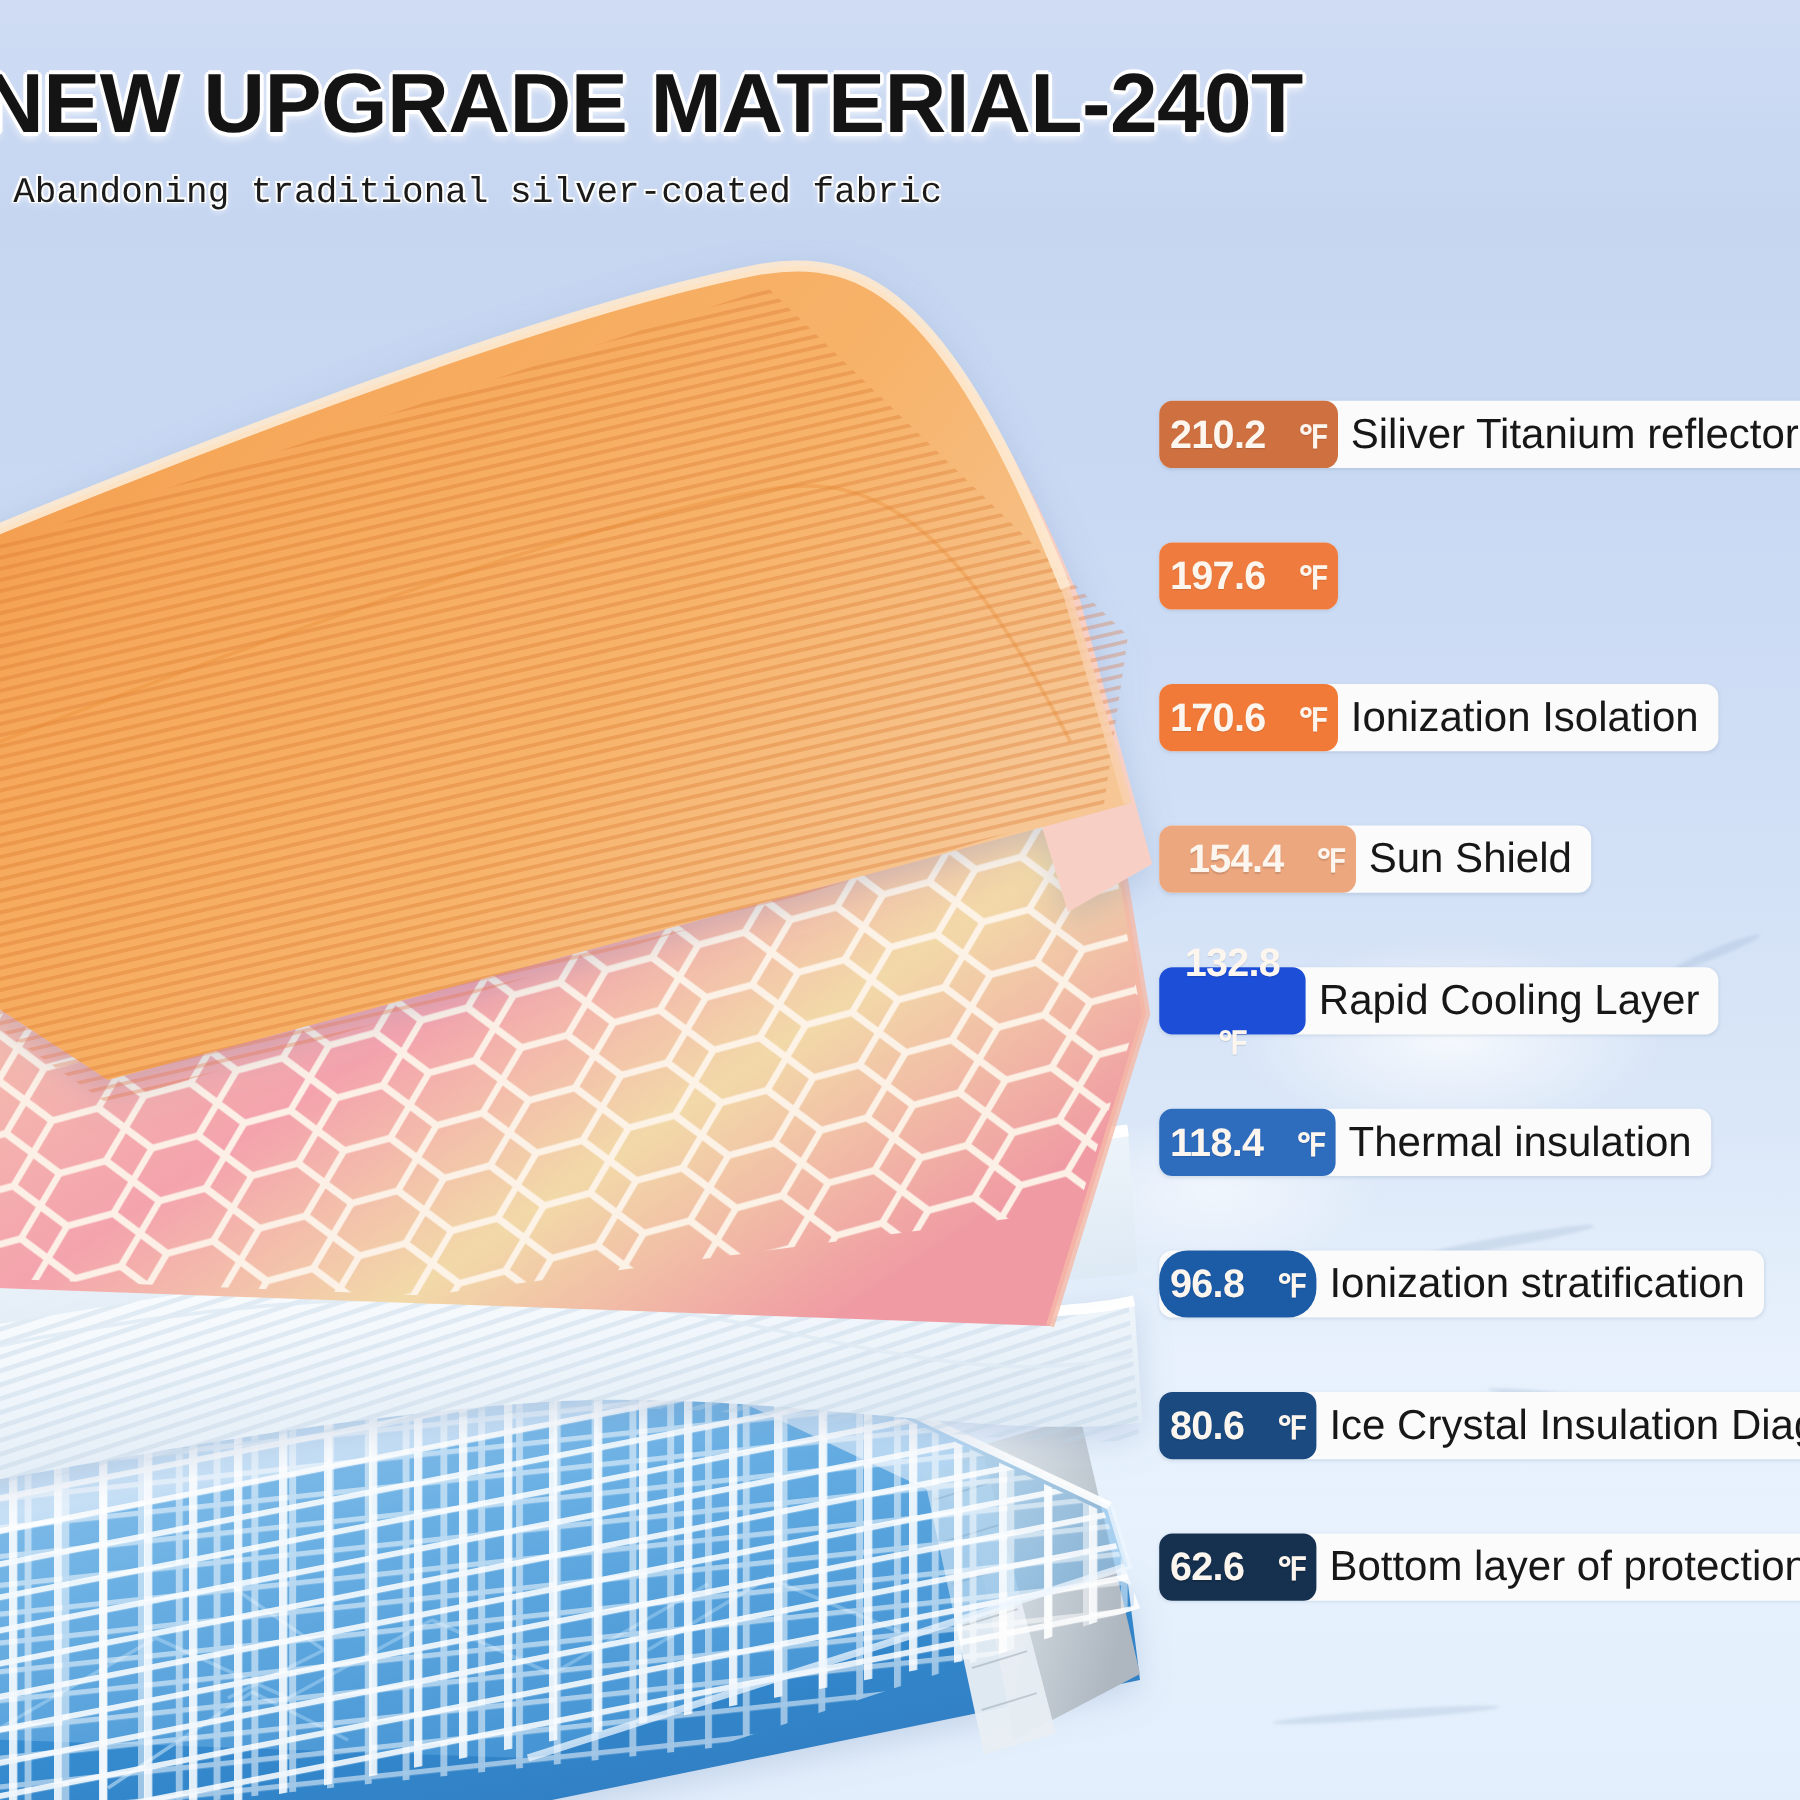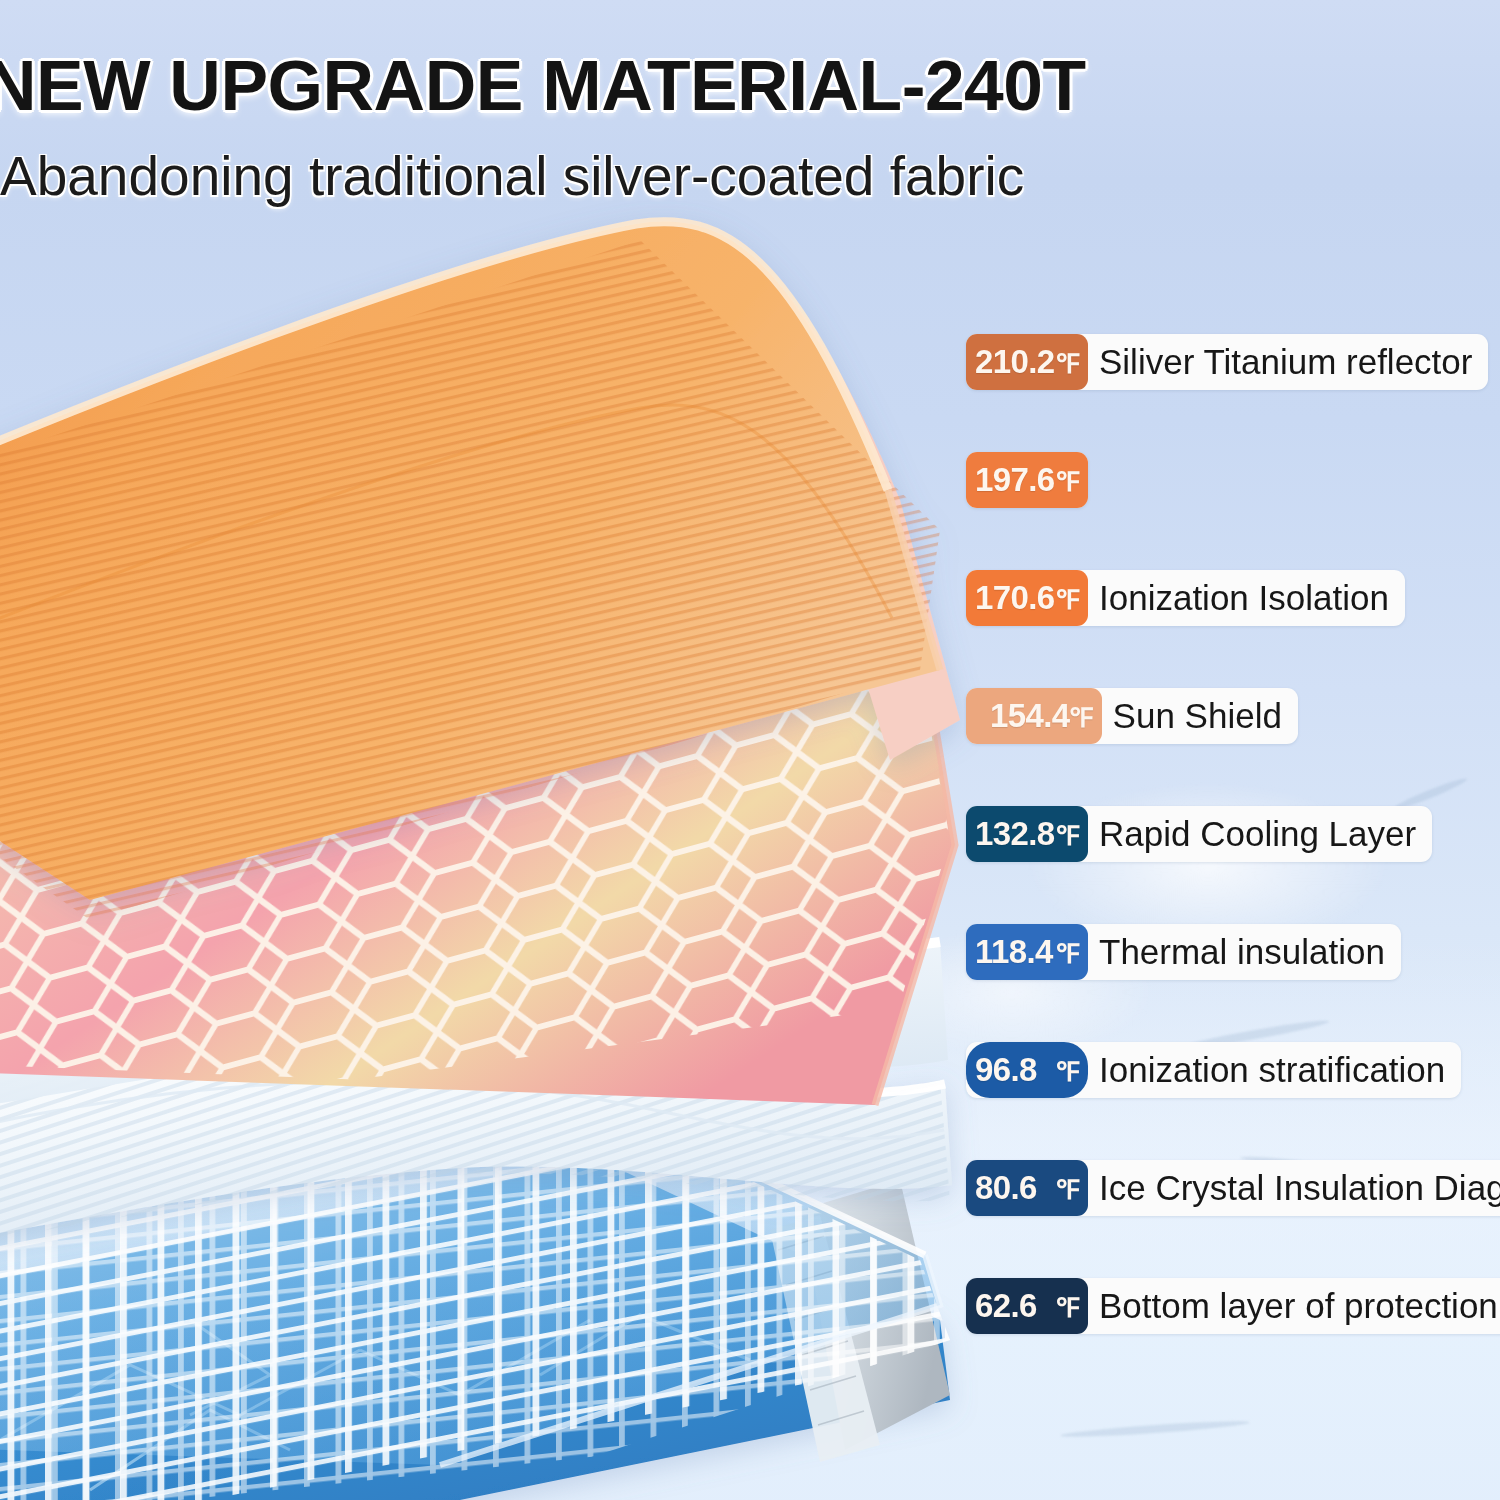--- a/index.html
+++ b/index.html
@@ -82,28 +82,29 @@
     text-shadow:
       -2px -2px 0 #ffffff,  2px -2px 0 #ffffff,
       -2px  2px 0 #ffffff,  2px  2px 0 #ffffff,
        0px -3px 0 #ffffff,  0px  3px 0 #ffffff,
       -3px  0px 0 #ffffff,  3px  0px 0 #ffffff,
        0 4px 7px rgba(255,255,255,0.95);
     transform: scaleX(1.02);
   }
   #subtitle {
     margin: 18px 0 0 0;
-    font-size: 55px;
+    font-size: 30px;
     font-weight: normal;
     color: #1b1b1b;
-    font-family: Liberation Sans, sans-serif;
+    font-family: Liberation Mono, monospace;
     text-shadow:
       -1.5px -1.5px 0 #ffffff, 1.5px -1.5px 0 #ffffff,
       -1.5px  1.5px 0 #ffffff, 1.5px  1.5px 0 #ffffff,
        0 2px 5px rgba(255,255,255,0.9);
+    padding-left: 11px;
   }
 
   
   .illustration {
     position: absolute;
     left: -60px;
     top: 200px;
     width: 1040px;
     height: 1300px;
     z-index: 10;
@@ -125,31 +126,32 @@
     width: max-content;
     background: #fbfbfb;
     border-radius: 11px;
     box-shadow: 0 1px 3px rgba(90,115,150,0.18);
   }
   .legend-row:last-child { margin-bottom: 0; }
 
   .temp-badge {
     display: flex;
     align-items: center;
-    justify-content: space-between;
+    justify-content: center;
     min-width: 122px;
     padding: 0 9px;
     border-radius: 11px;
     font-size: 33px;
     font-weight: bold;
     color: #fdf6ef;
     letter-spacing: -0.6px;
     font-family: "Liberation Sans", sans-serif;
     text-shadow: 0 1px 1px rgba(0,0,0,0.13);
     box-sizing: border-box;
+    gap: 28px;
   }
   .temp-badge .deg {
     font-size: 27px;
     margin-left: 0px;
   }
   .layer-name {
     display: flex;
     align-items: center;
     padding: 0 16px 0 11px;
     font-size: 35px;
@@ -405,21 +407,21 @@
         <div class="layer-name">Ionization Isolation</div>
       </div>
       <div class="legend-row">
         <div class="temp-badge" style="background: rgb(236, 167, 126); padding-left: 24px;">
           <span>154.4</span>
           <span class="deg">℉</span>
         </div>
         <div class="layer-name">Sun Shield</div>
       </div>
       <div class="legend-row">
-        <div class="temp-badge" style="background: #0c4a6e;">
+        <div class="temp-badge" style="background: #1d4ed8; flex-direction: column;">
           <span>132.8</span>
           <span class="deg">℉</span>
         </div>
         <div class="layer-name">Rapid Cooling Layer</div>
       </div>
       <div class="legend-row">
         <div class="temp-badge" style="background: rgb(46, 108, 190);">
           <span>118.4</span>
           <span class="deg">℉</span>
         </div>

